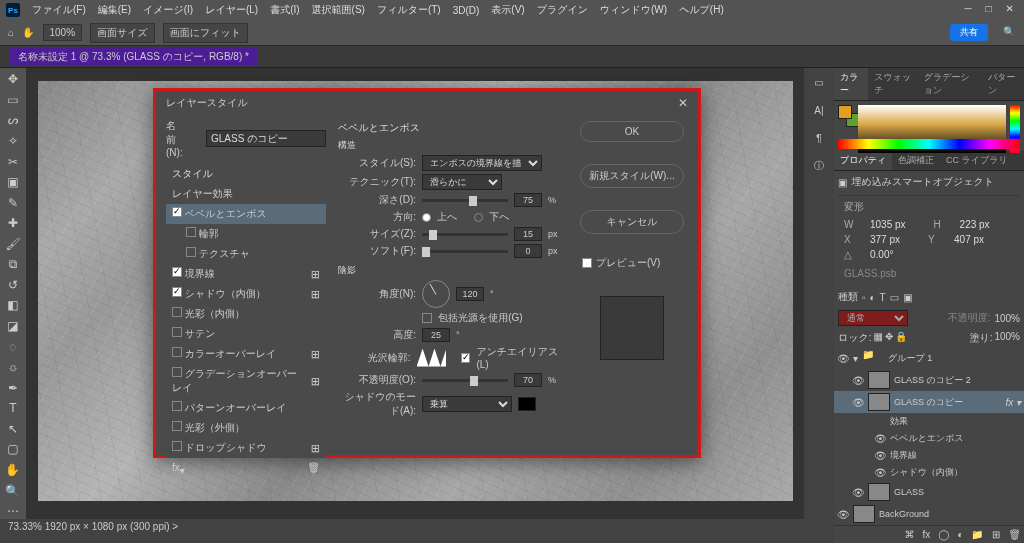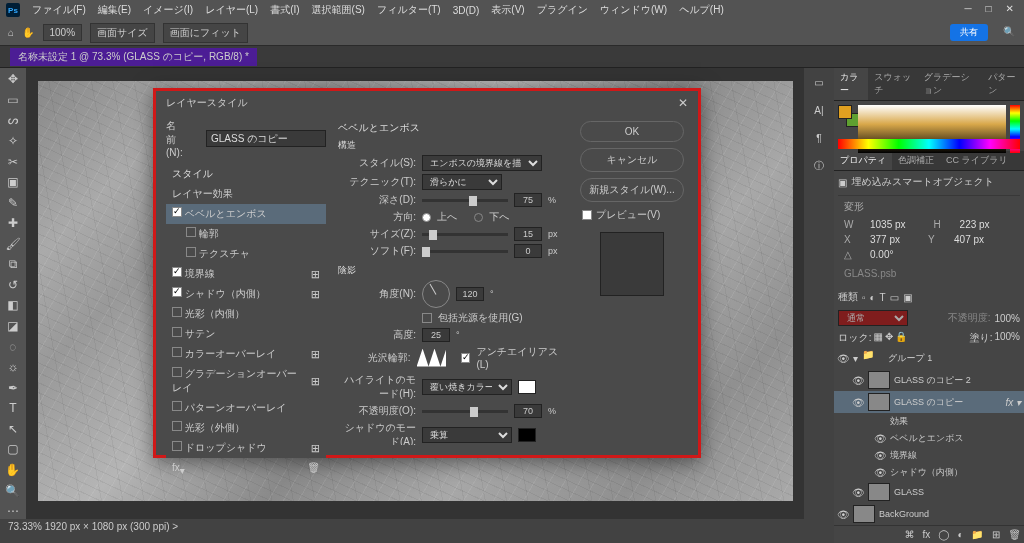--- a/index.html
+++ b/index.html
@@ -85,21 +85,21 @@
 .frow .unit{width:16px;font-size:9px}
 .frow .radio{width:9px;height:9px;border:1px solid #888;border-radius:50%;display:inline-block}
 .frow .radio.on{background:#fff}
 .frow .chk{width:10px;height:10px;border:1px solid #888;display:inline-block}
 .frow .chk.on{background:#fff;position:relative}
 .frow .chk.on::after{content:"✓";position:absolute;top:-2px;left:0;font-size:9px;color:#000}
 .angle-ring{width:28px;height:28px;border:1px solid #888;border-radius:50%;position:relative;display:inline-block}
 .angle-ring::after{content:"";position:absolute;left:50%;top:50%;width:12px;height:1px;background:#ccc;transform-origin:left;transform:rotate(-120deg)}
 .gloss{width:32px;height:18px;background:#fff;clip-path:polygon(0 100%,20% 0,40% 100%,60% 0,80% 100%,100% 0,100% 100%)}
 .swatch{width:18px;height:14px;border:1px solid #222}
-.dlg-right{width:112px;display:flex;flex-direction:column;gap:6px;align-items:center;padding-top:2px}
+.dlg-right{width:112px;display:flex;flex-direction:column;gap:22px;align-items:center;padding-top:2px}
 .dlg-right .rbtn{width:104px;text-align:center;padding:4px;border:1px solid #666;border-radius:12px;font-size:10px}
 .preview-chk{display:flex;align-items:center;gap:4px;font-size:10px;align-self:flex-start;padding-left:6px}
 .preview-box{width:64px;height:64px;background:#3a3a3a;border:1px solid #222;margin-top:4px}
 .statusbar{position:absolute;bottom:0;left:0;right:190px;height:24px;background:#424242;padding:2px 8px;font-size:9px;color:#aaa}
 </style>
 </head>
 <body>
 
 <div class="menubar">
   <div class="ps-icon">Ps</div>
@@ -422,44 +422,39 @@
           <span class="chk"></span>
           <span>包括光源を使用(G)</span>
         </div>
       <div class="frow">
           <span class="flabel">高度:</span>
           <span class="num">25</span>
           <span class="unit">°</span>
         </div>
       <div class="frow"><span class="flabel">光沢輪郭:</span><span class="gloss"></span>&nbsp;<span class="chk on"></span><span>アンチエイリアス(L)</span></div>
       <div class="frow">
-          <span class="flabel">ハイライトのモード(H):</span>
-          <select style="width:90px"><option>覆い焼きカラー</option></select>
-          <span class="swatch" style="background:#fff"></span>
-        </div>
-      <div class="frow">
           <span class="flabel">不透明度(O):</span>
           <div class="slider">
             <div class="knob" style="left:56%"></div>
           </div>
           <span class="num">70</span>
           <span class="unit">%</span>
         </div>
       <div class="frow">
           <span class="flabel">シャドウのモード(A):</span>
           <select style="width:90px"><option>乗算</option></select>
           <span class="swatch" style="background:#000"></span>
         </div>
 
     </div>
 
     <div class="dlg-right">
       <div class="rbtn">OK</div>
+      <div class="rbtn">新規スタイル(W)...</div>
       <div class="rbtn">キャンセル</div>
-      <div class="rbtn">新規スタイル(W)...</div>
       <div class="preview-chk">
           <span class="chk on" style="display:inline-block;width:10px;height:10px;border:1px solid #888;background:#fff;position:relative"></span>
           <span>プレビュー(V)</span>
         </div>
       <div class="preview-box"></div>
     </div>
   </div>
 </div>
 
 </body></html>

